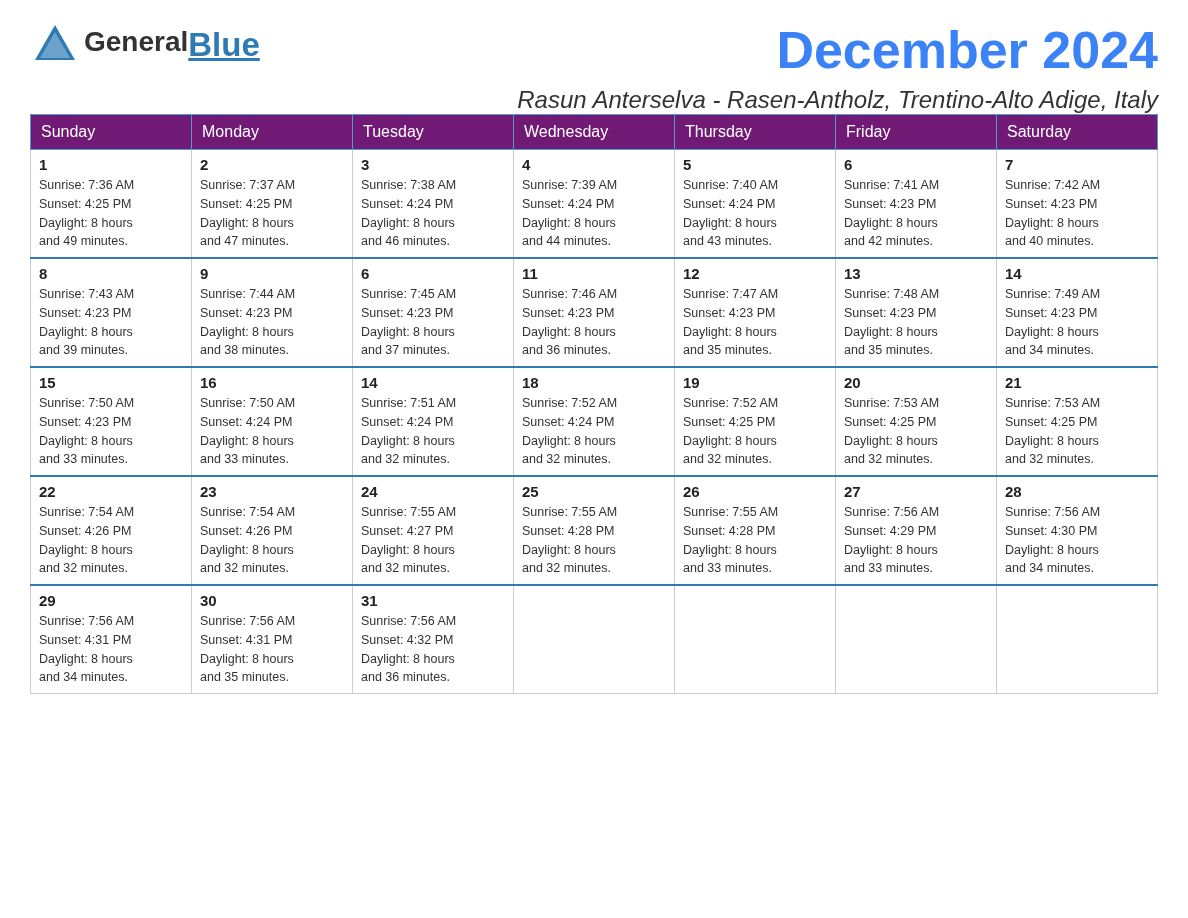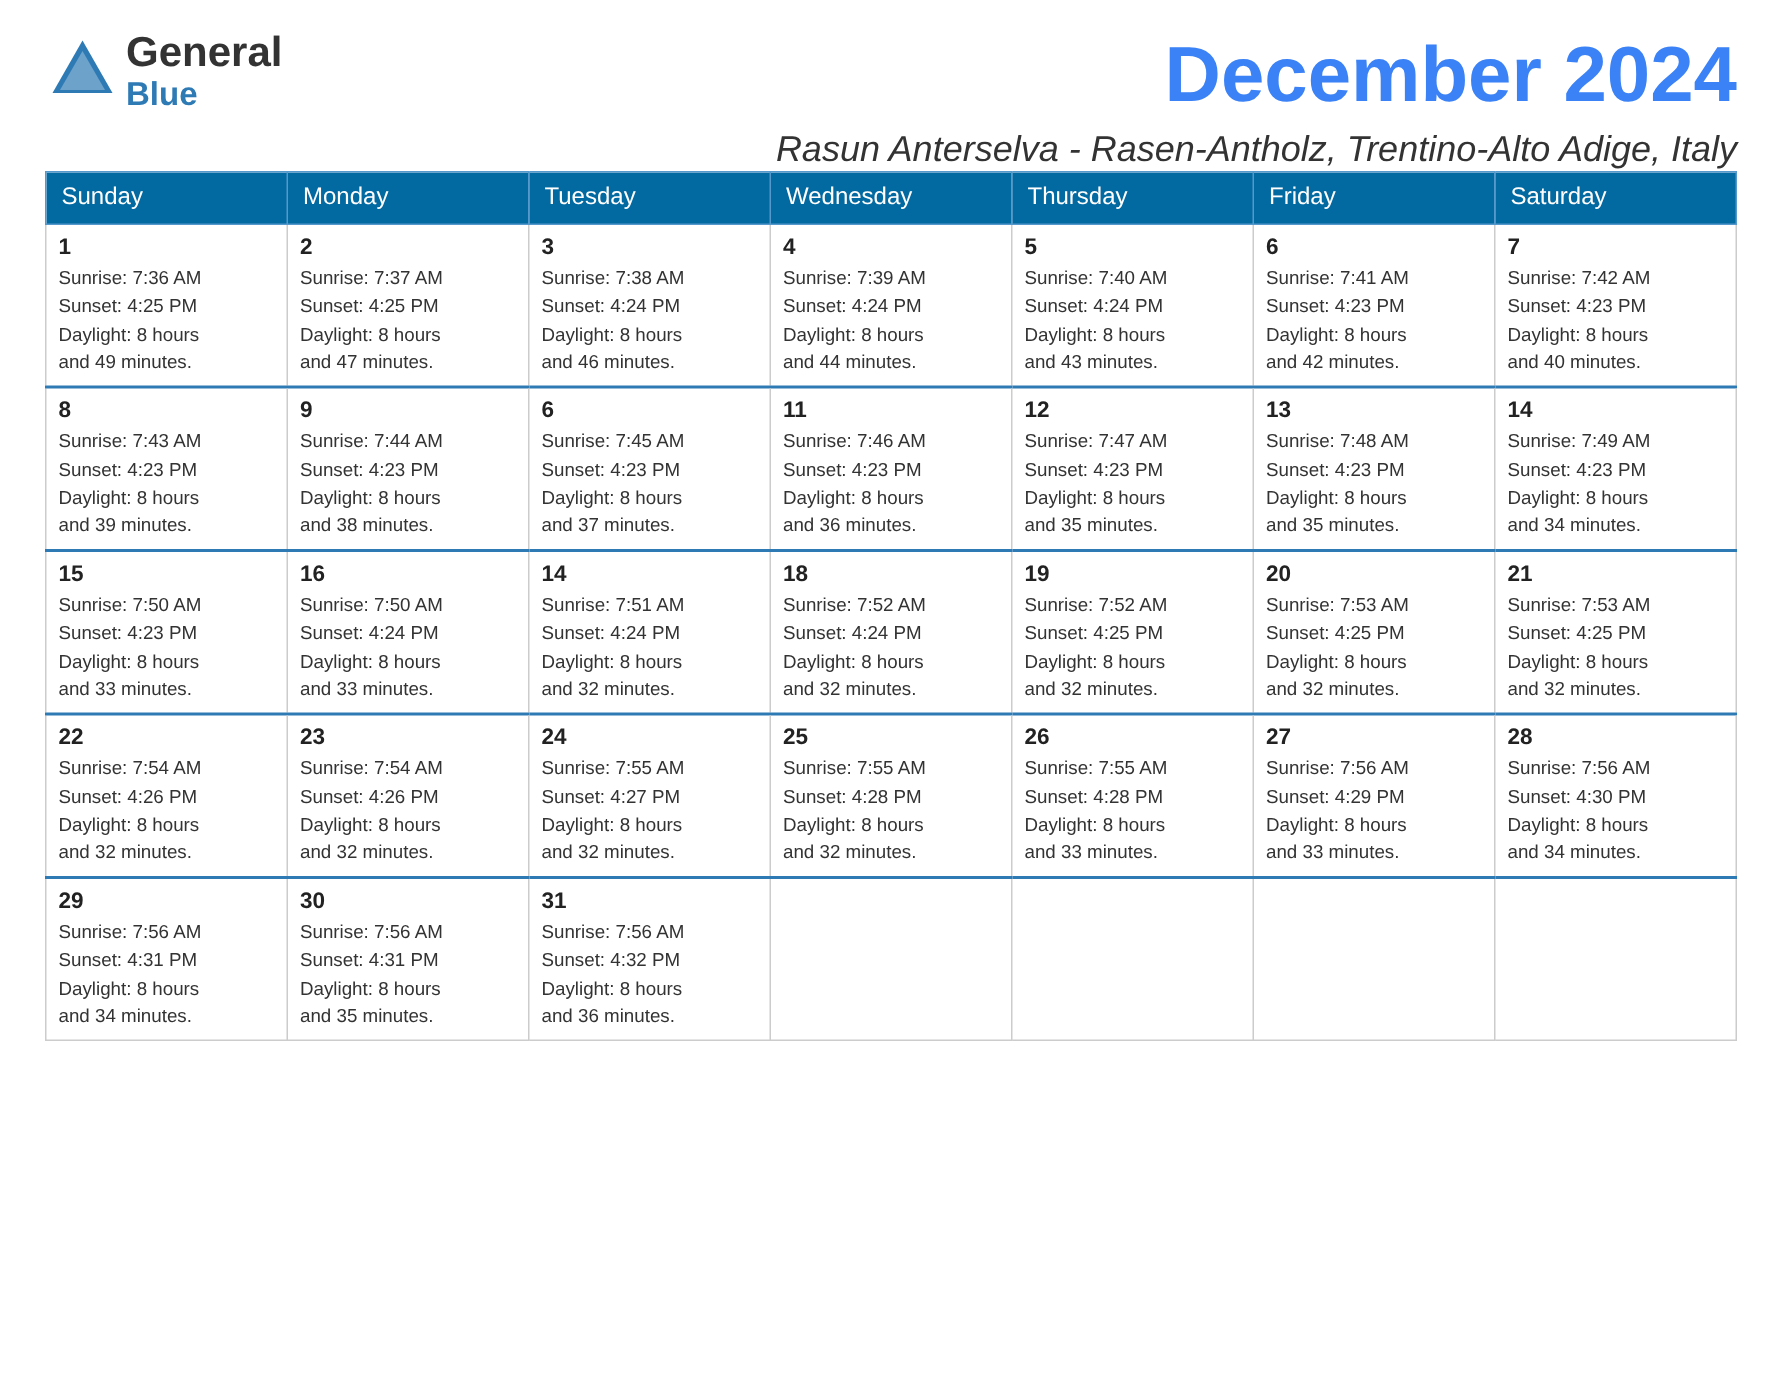--- a/index.html
+++ b/index.html
@@ -26,21 +26,21 @@
       font-size: 24px;
       color: #333;
       font-style: italic;
     }
     .calendar {
       width: 100%;
       border-collapse: collapse;
       border: 1px solid #aaa;
     }
     .calendar th {
-      background-color: #0369a1;
+      background-color: #701a75;
       color: #fff;
       font-size: 16px;
       font-weight: normal;
       padding: 8px 10px;
       text-align: left;
       border: 1px solid #5599cc;
       margin-top: 20px;
     }
     .calendar td {
       vertical-align: top;
@@ -70,36 +70,36 @@
     }
     .empty-cell {
       background: #fff;
     }
     .logo-wrapper {
       display: flex;
       align-items: center;
     }
     .logo-text-part {
       display: flex;
-      flex-direction: column;
+      flex-direction: row;
       line-height: 1.1;
     }
   </style>
 </head>
 <body>
 
 <div class="header-row">
   <div class="logo-wrapper">
     <svg width="50" height="50" viewBox="0 0 50 50" style="margin-right:4px;">
       <polygon points="25,5 45,40 5,40" fill="#2e7ab5"></polygon>
       <polygon points="25,12 40,38 10,38" fill="#fff" opacity="0.3"></polygon>
     </svg>
     <div class="logo-text-part">
       <span style="font-size:28px;font-weight:bold;color:#333;">General</span>
-      <span style="font-size:22px;font-weight:bold;color:#2e7ab5;">Blue</span>
+      <span style="font-size:33px;font-weight:bold;color:#2e7ab5;text-decoration:underline;">Blue</span>
     </div>
   </div>
   <div class="month-title">December 2024</div>
 </div>
 
 <div class="subtitle">Rasun Anterselva - Rasen-Antholz, Trentino-Alto Adige, Italy</div>
 
 <table class="calendar">
   <thead>
     <tr>

